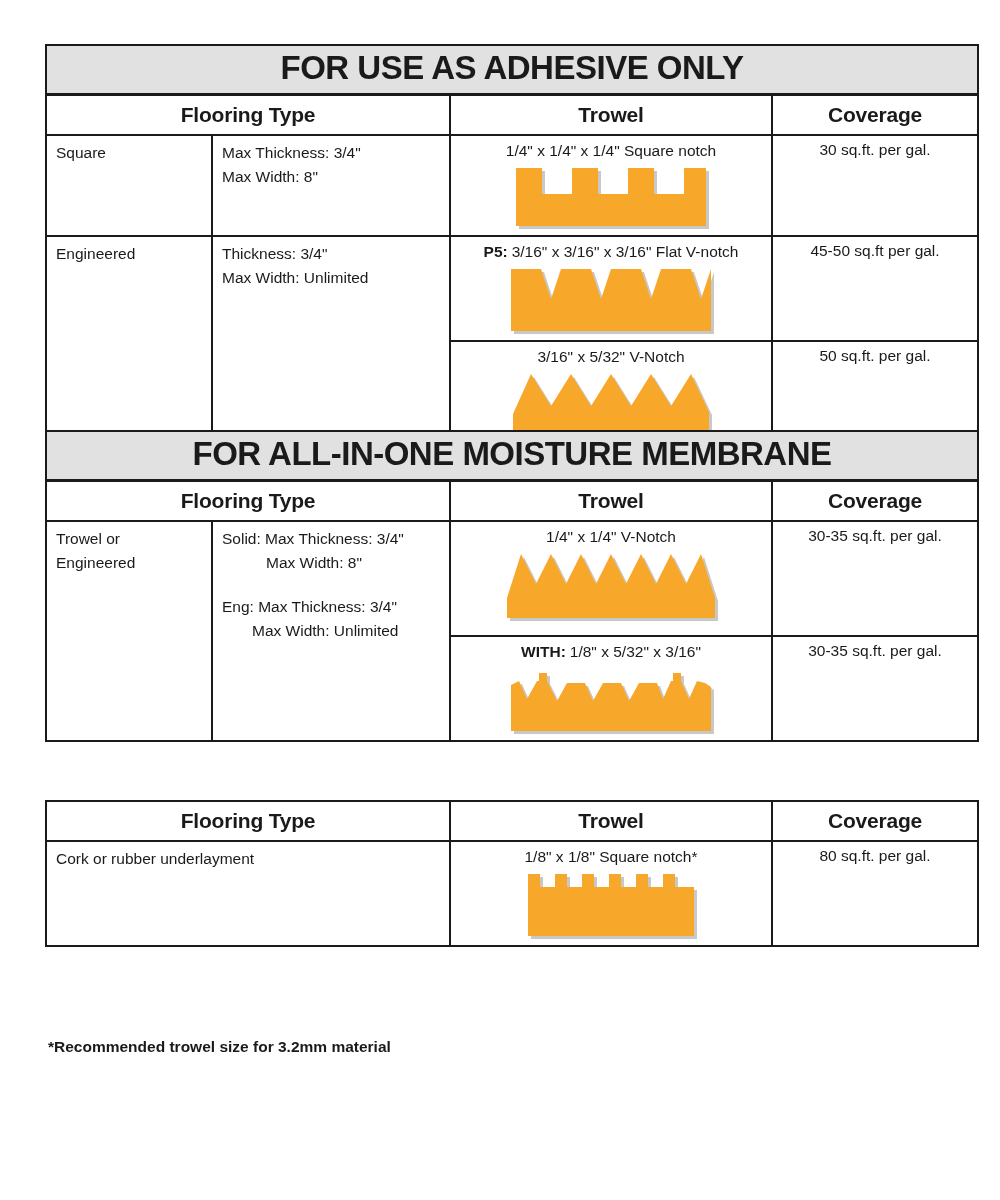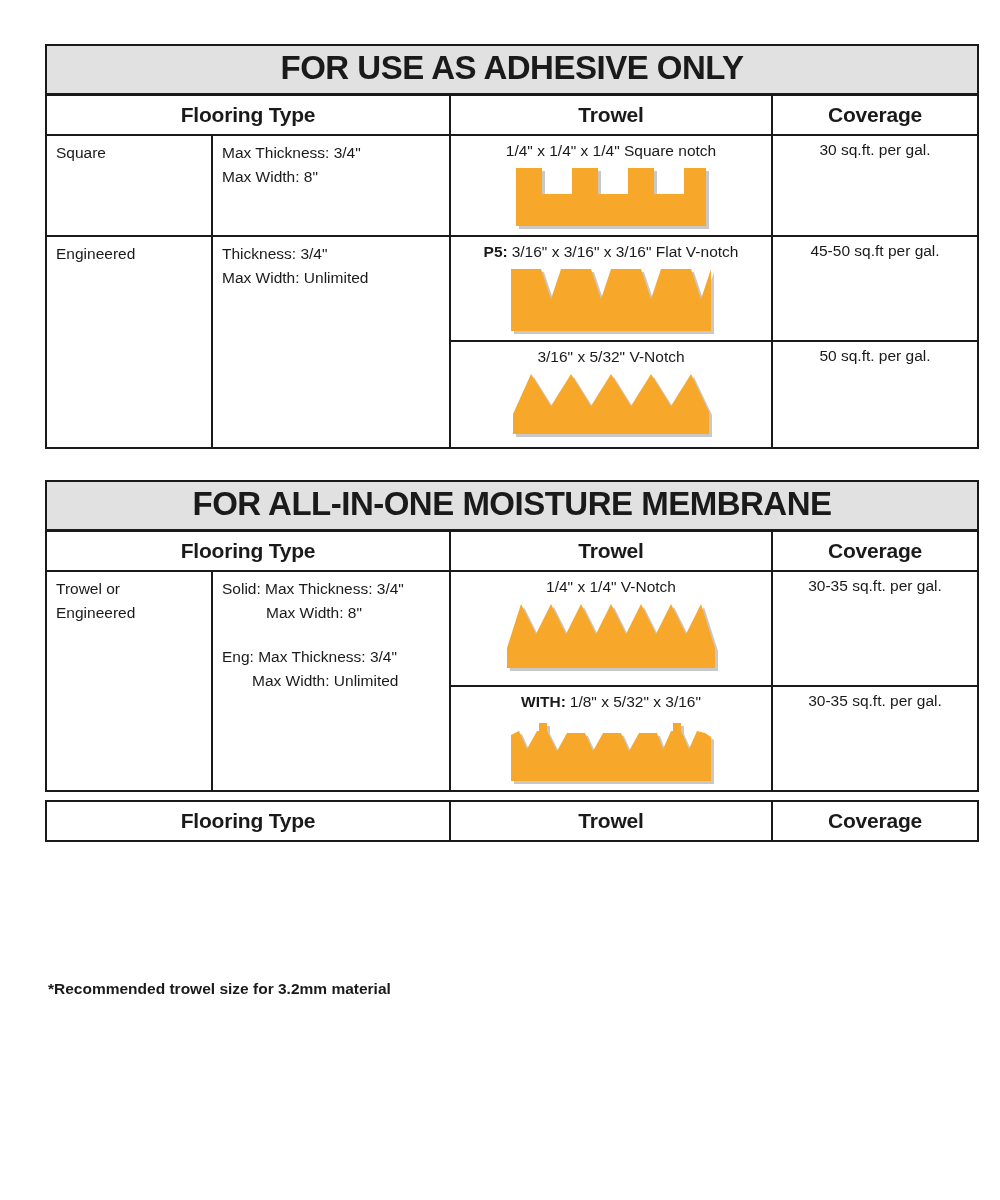--- a/index.html
+++ b/index.html
@@ -26,23 +26,23 @@
   .trowel-label b{margin-right:4px;}
   .coverage-cell{text-align:center;font-size:15.5px;}
   .trowel-svg{margin-top:7px;filter:drop-shadow(3px 3px 0 var(--shadow));}
   .detail-gap{height:20px;}
   .indent-a{padding-left:44px;}
   .indent-b{padding-left:30px;}
   .note{
     position:absolute;left:48px;font-weight:bold;font-size:15.5px;white-space:nowrap;
   }
   #note-membrane{top:764px;}
-  #note-underlayment{top:980px;}
+  #note-underlayment{top:1038px;}
   #table-adhesive{top:44px;}
-  #table-membrane{top:480px;}
+  #table-membrane{top:430px;}
   #table-underlayment{top:800px;}
 </style>
 </head>
 <body>
 
 <div class="sheet">
 
   <table id="table-adhesive">
     <colgroup>
       <col style="width:166px">
@@ -154,18 +154,28 @@
       <col style="width:404px">
         <col style="width:322px">
         <col style="width:206px">
     </colgroup>
     <tbody>
     <tr>
       <th class="col-header">Flooring Type</th>
       <th class="col-header">Trowel</th>
       <th class="col-header">Coverage</th>
     </tr>
+    <tr style="height:100px;">
+      <td class="type-cell">Cork or rubber underlayment</td>
+      <td class="trowel-cell">
+        <div class="trowel-label">1/8" x 1/8" Square notch*</div>
+        <svg class="trowel-svg" width="166" height="62" viewBox="0 0 166 62">
+          <polygon points="0,62 0,0 12,0 12,13 27,13 27,0 39,0 39,13 54,13 54,0 66,0 66,13 81,13 81,0 93,0 93,13 108,13 108,0 120,0 120,13 135,13 135,0 147,0 147,13 166,13 166,62" fill="#F7A82A"></polygon>
+        </svg>
+      </td>
+      <td class="coverage-cell">80 sq.ft. per gal.</td>
+    </tr>
   </tbody>
     </table>
 
   <div class="note" id="note-underlayment">*Recommended trowel size for 3.2mm material</div>
 
 </div>
 
 </body></html>

